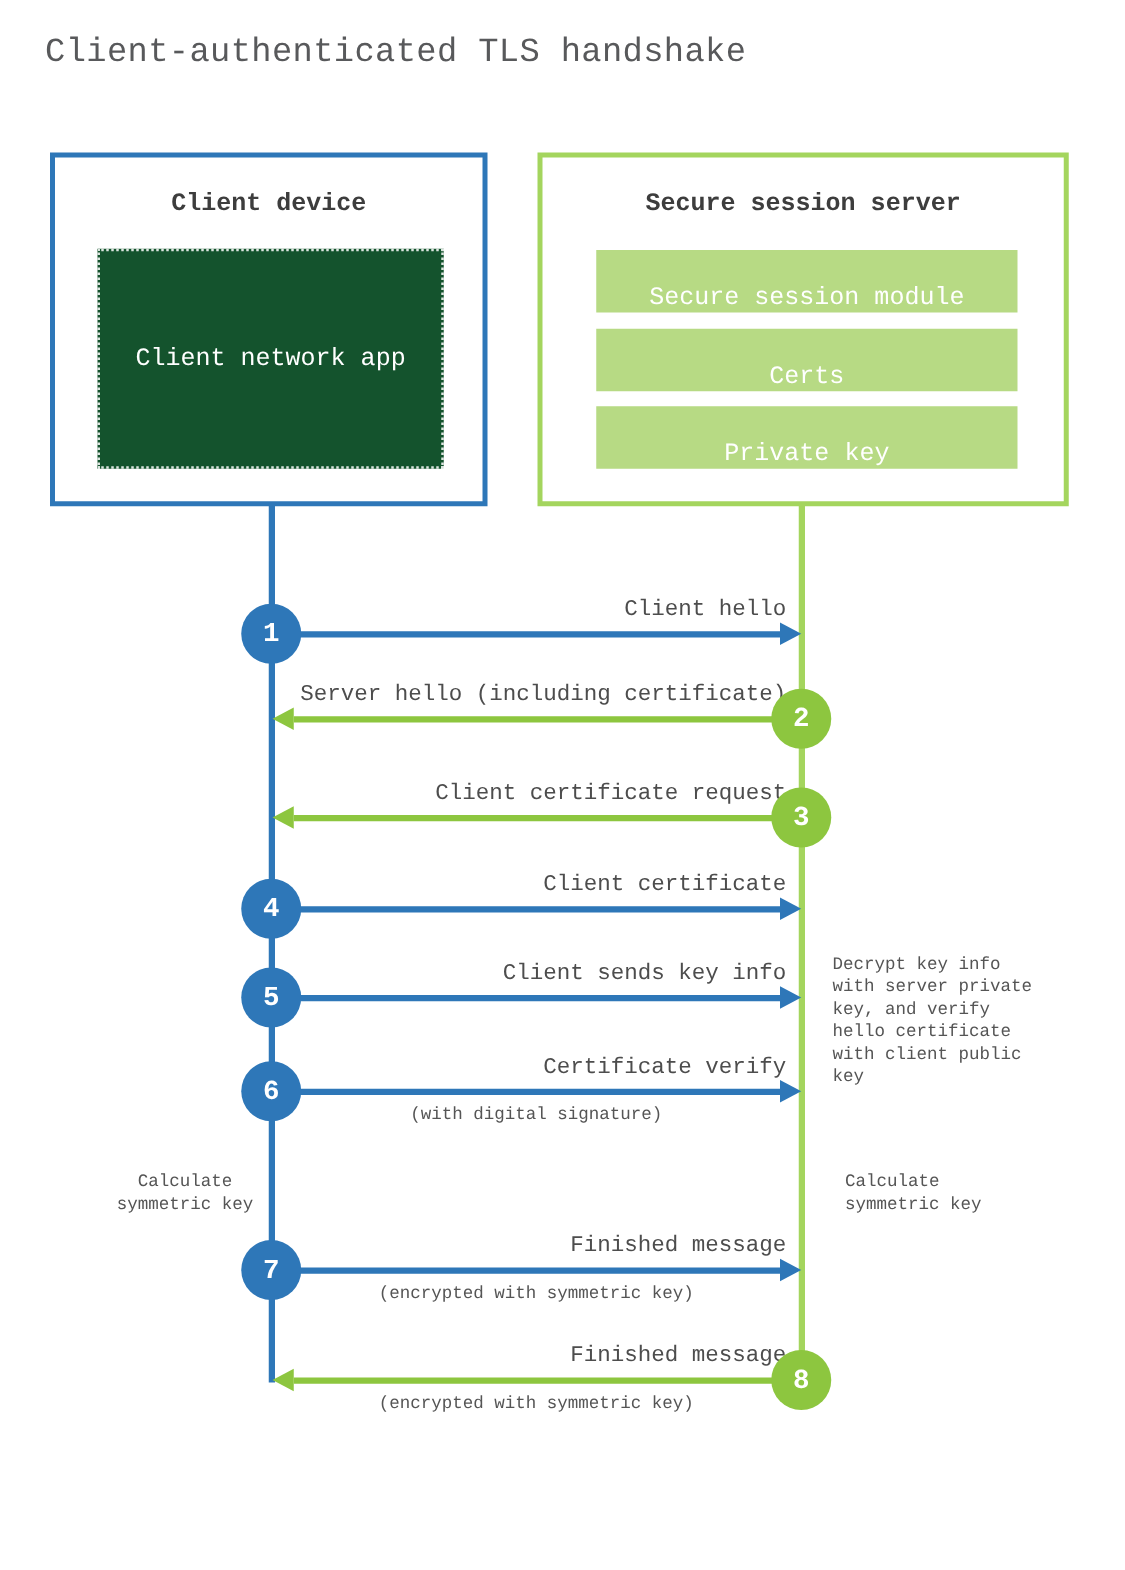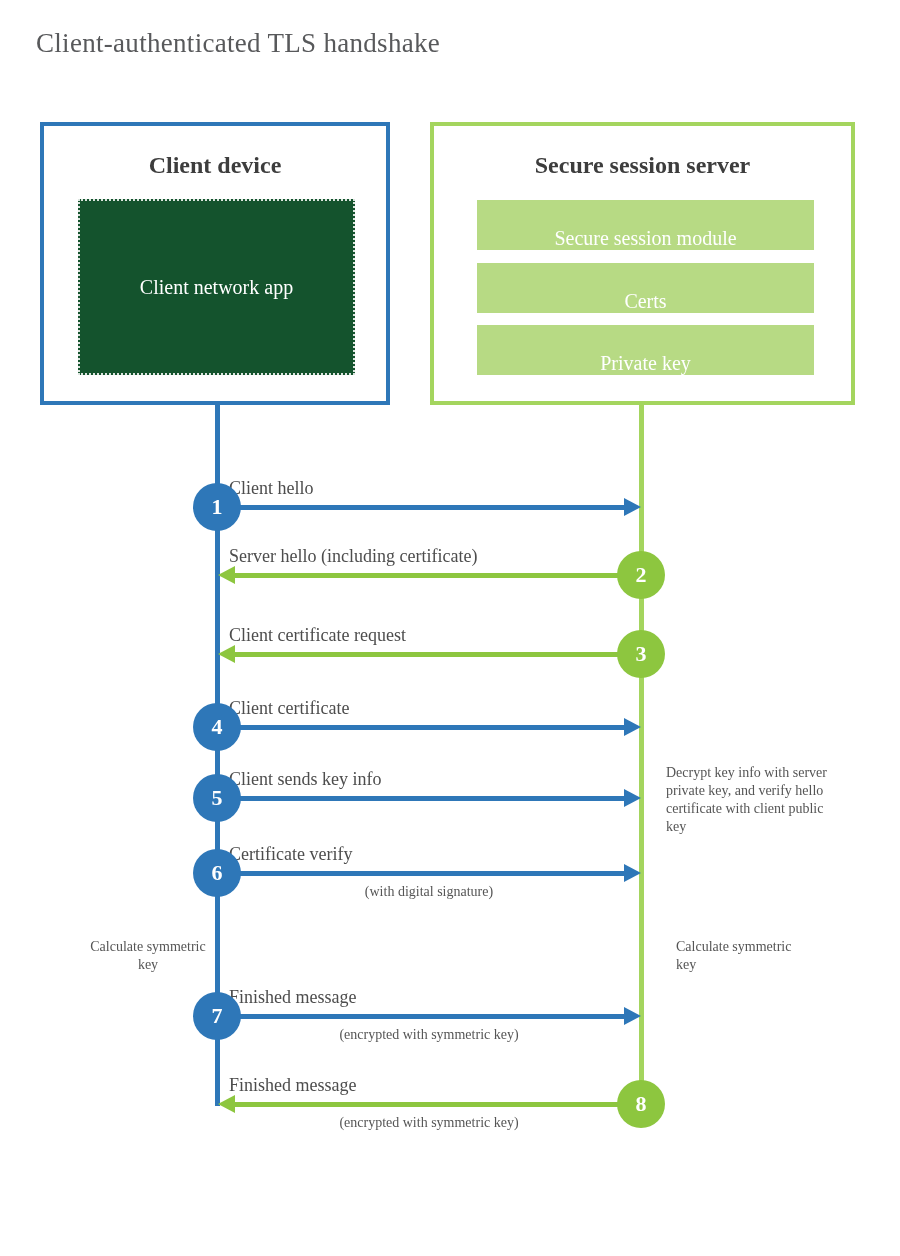--- a/index.html
+++ b/index.html
@@ -1,30 +1,30 @@
 <!DOCTYPE html>
 <html><head>
 <meta charset="utf-8">
 <style>
   html,body { margin:0; padding:0; background:#ffffff; }
   .canvas {
     position:relative; width:900px; height:1256px; background:#ffffff;
-    font-family:Liberation Serif, serif; overflow:hidden;
+    font-family:Liberation Mono, monospace; overflow:hidden;
   }
   .title {
     position:absolute; left:36px; top:28px;
     font-size:27px; font-weight:300; color:#58595b; letter-spacing:0.3px;
   }
   
   .actor-box { position:absolute; background:#fff; box-sizing:border-box; }
   .client-box { left:40px; top:122px; width:350px; height:283px; border:4px solid #2e77b8; }
   .server-box { left:430px; top:122px; width:425px; height:283px; border:4px solid #a4d55e; }
   .actor-title {
     position:absolute; left:0; right:0; top:26px; text-align:center;
-    font-size:24px; font-weight:700; color:#3d3d3d;
+    font-size:20px; font-weight:700; color:#3d3d3d;
   }
   .app-box {
     position:absolute; left:34px; top:73px; width:277px; height:176px;
     background:#14532d; border:2px dotted rgba(255,255,255,0.85); box-sizing:border-box;
     display:flex; align-items:center; justify-content:center;
     color:#ffffff; font-size:20px; text-align:center; padding:0 27px;
   }
   .server-bar {
     position:absolute; left:43px; width:337px; height:50px; background:#b7da84;
     display:flex; align-items:flex-end; justify-content:center;
@@ -45,21 +45,21 @@
   .badge-green { background:#8dc63f; }
   
   .mline { position:absolute; height:5px; }
   .mline-blue { background:#2e77b8; }
   .mline-green { background:#8dc63f; }
   .head { position:absolute; width:0; height:0; border-top:9px solid transparent; border-bottom:9px solid transparent; }
   .head-right { border-left:17px solid #2e77b8; }
   .head-left  { border-right:17px solid #8dc63f; }
   
   .mlabel {
-    position:absolute; left:229px; width:400px; text-align:left;
+    position:absolute; left:229px; width:400px; text-align:right;
     font-size:18px; color:#4d4d4d;
   }
   .msub {
     position:absolute; left:229px; width:400px; text-align:center;
     font-size:14px; color:#555555;
   }
   
   .note { position:absolute; font-size:14px; color:#555555; line-height:1.28; }
   .note-decrypt { left:666px; top:764px; width:164px; text-align:left; }
   .note-calc-left { left:88px; top:938px; width:120px; text-align:center; }

